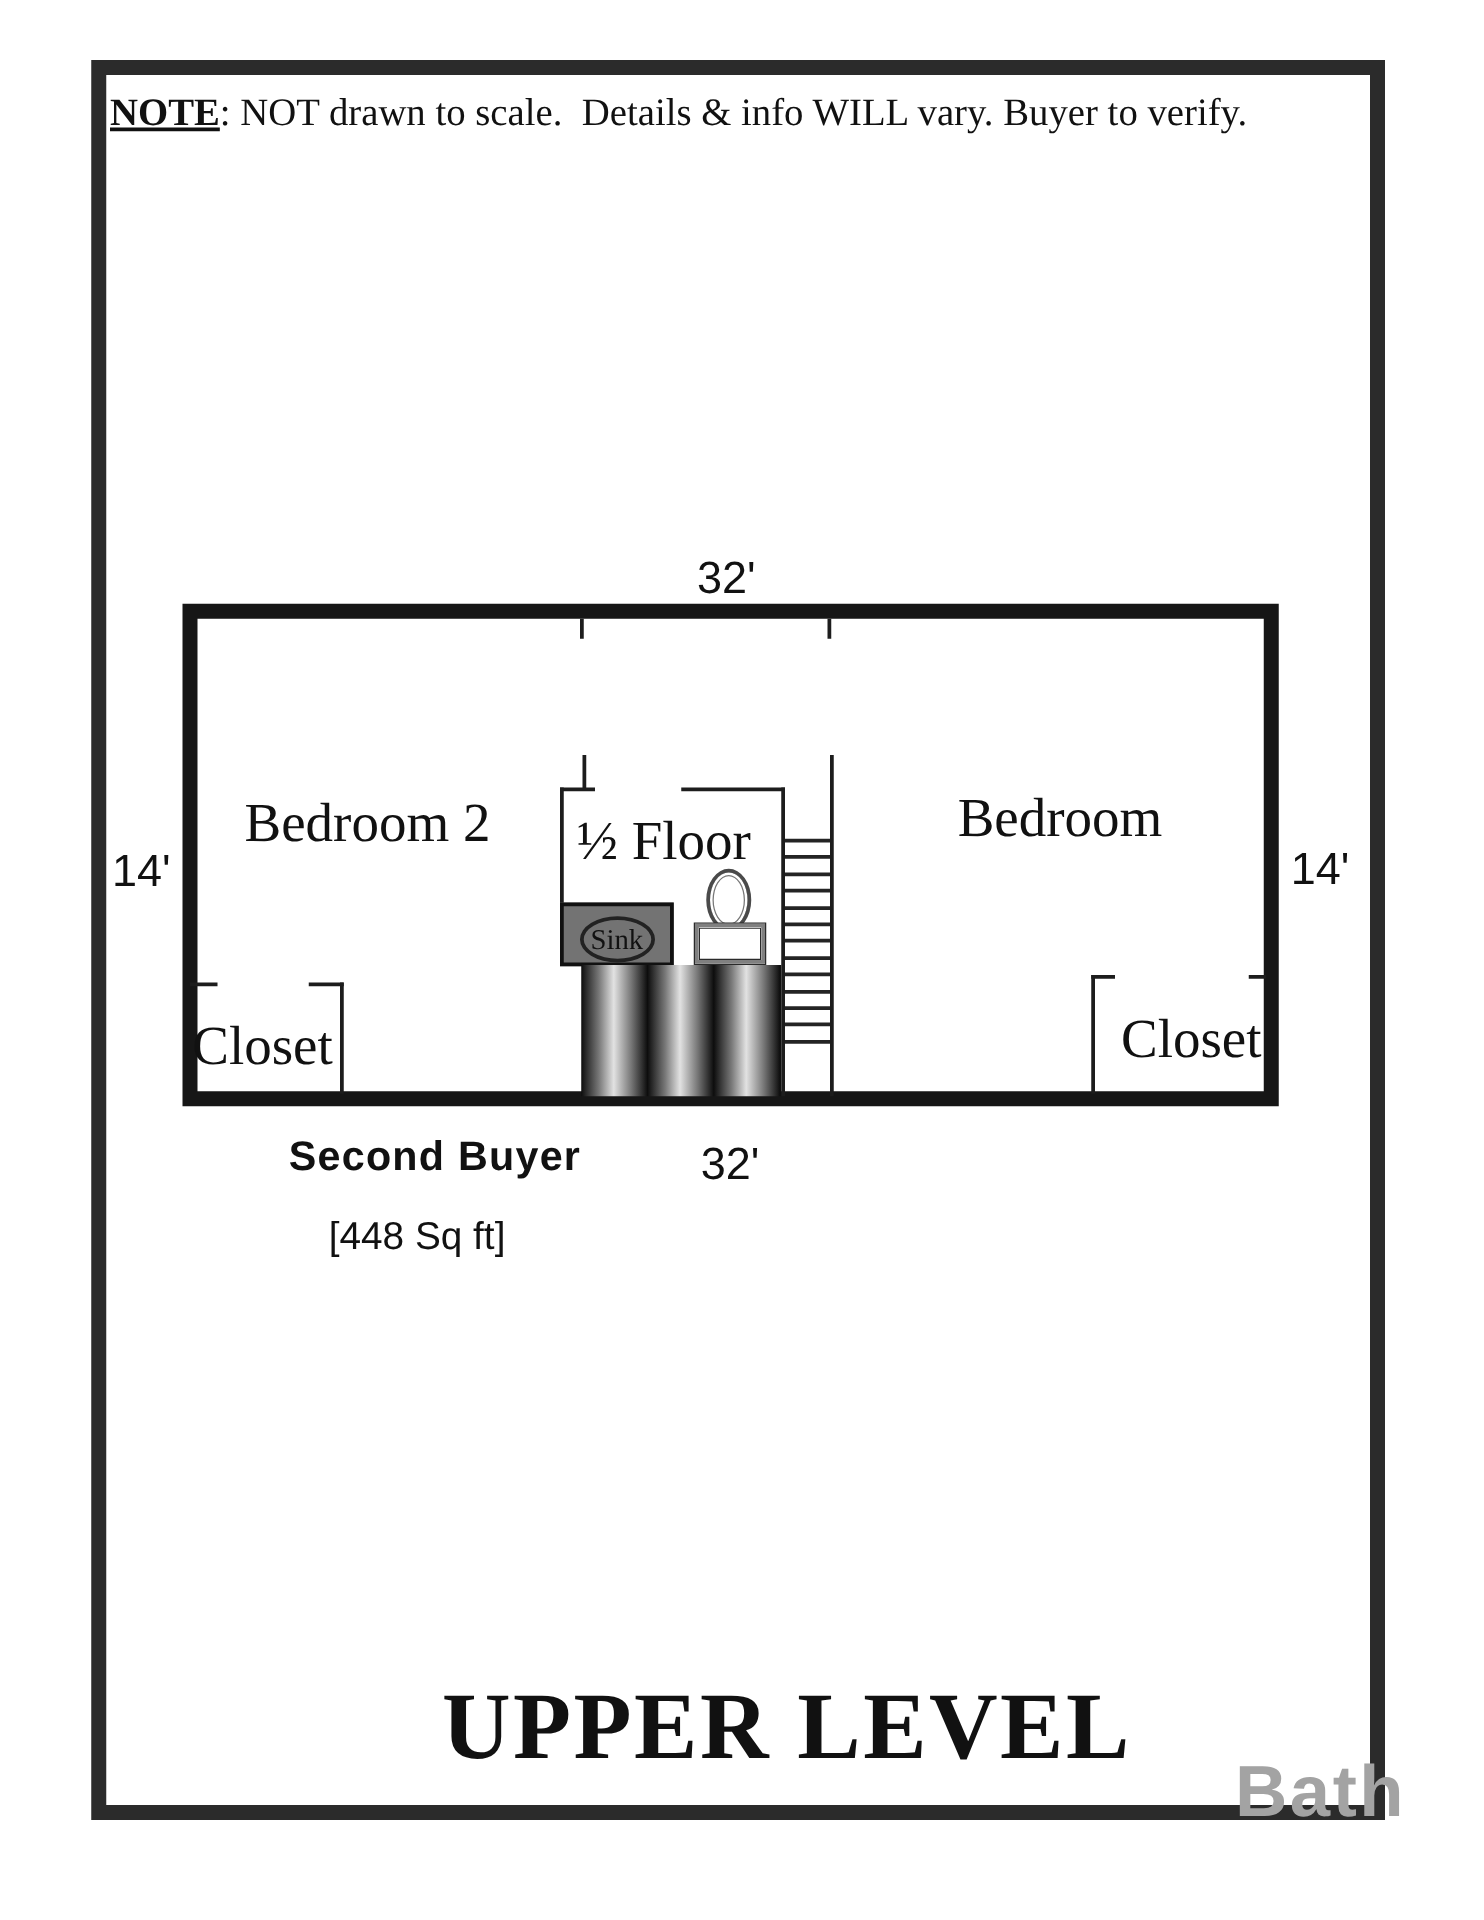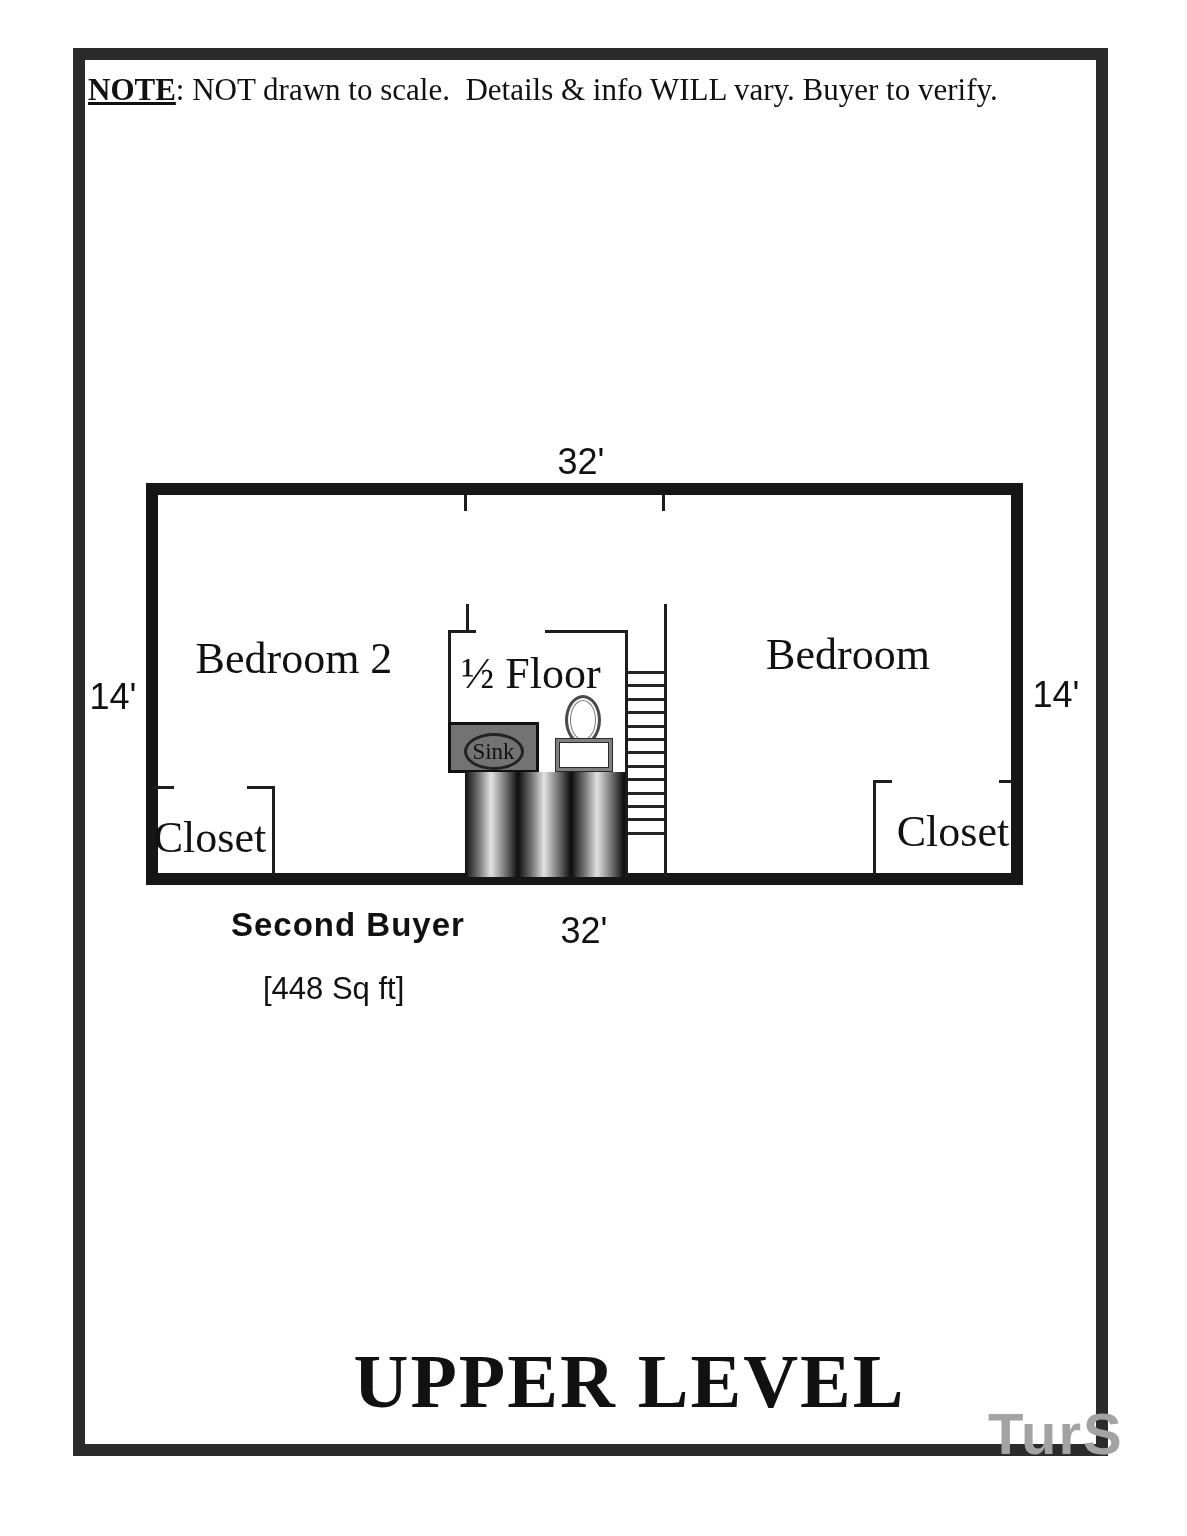--- a/index.html
+++ b/index.html
@@ -163,13 +163,13 @@
 
 <div class="abs dim-label" style="left:581px;top:446px;">32'</div>
 <div class="abs dim-label" style="left:584px;top:915px;">32'</div>
 <div class="abs dim-label" style="left:113px;top:681px;">14'</div>
 <div class="abs dim-label" style="left:1056px;top:679px;">14'</div>
 
 <div class="abs" id="second-floor">Second Buyer</div>
 <div class="abs" id="area-label">[448 Sq ft]</div>
 <div class="abs" id="big-title">UPPER LEVEL</div>
 
-<div class="abs" id="watermark">TurS</div>
+<div class="abs" id="watermark">Bath</div>
 
 </body></html>

